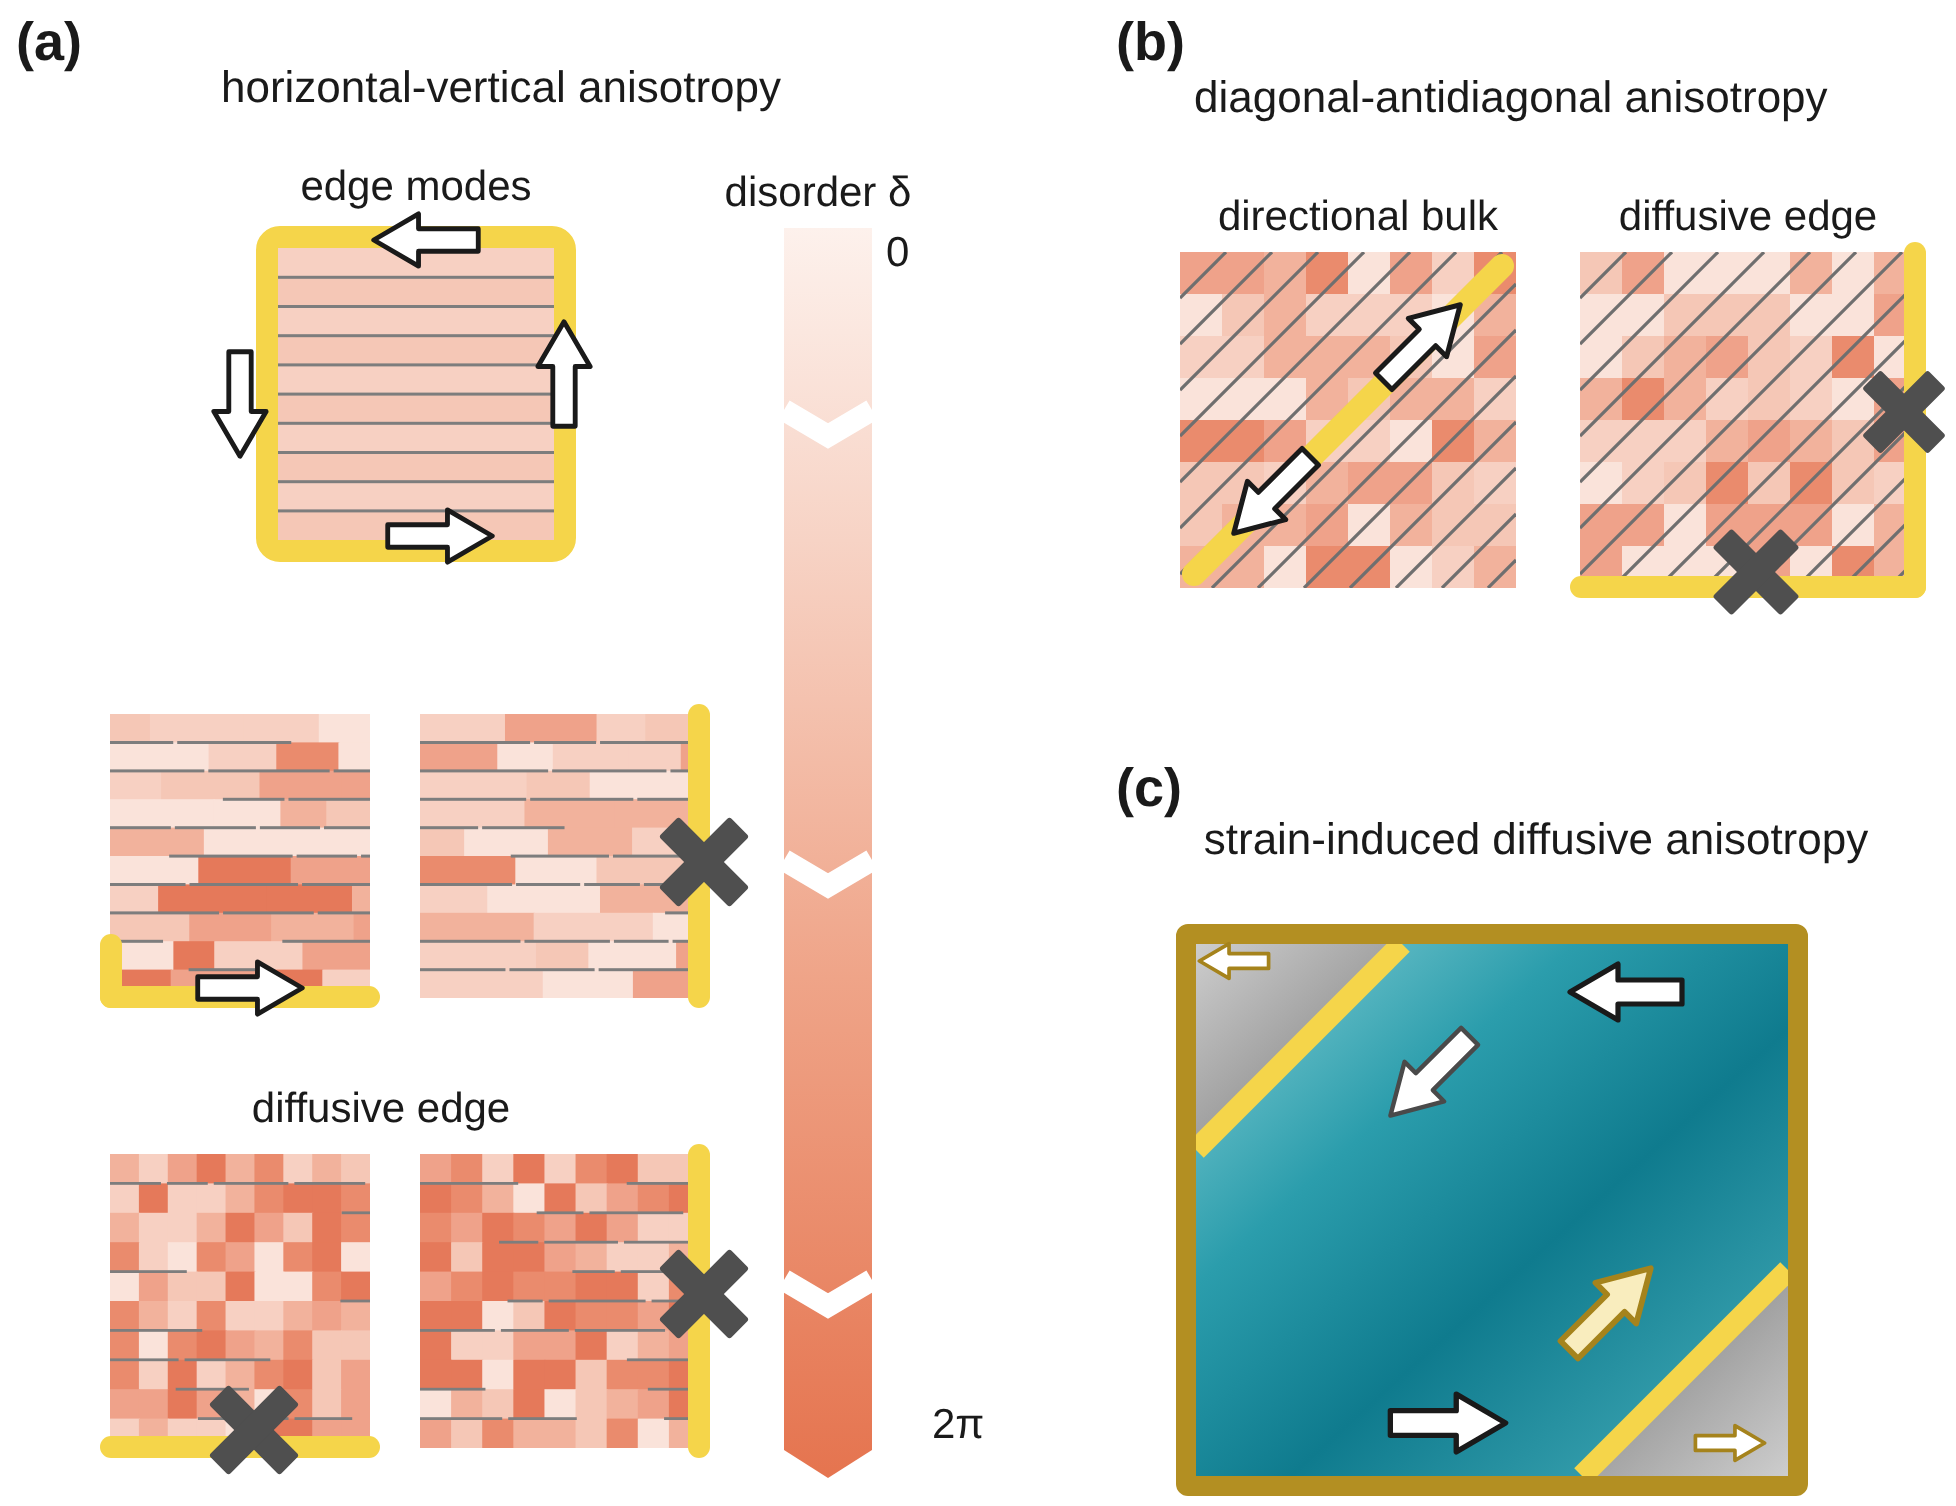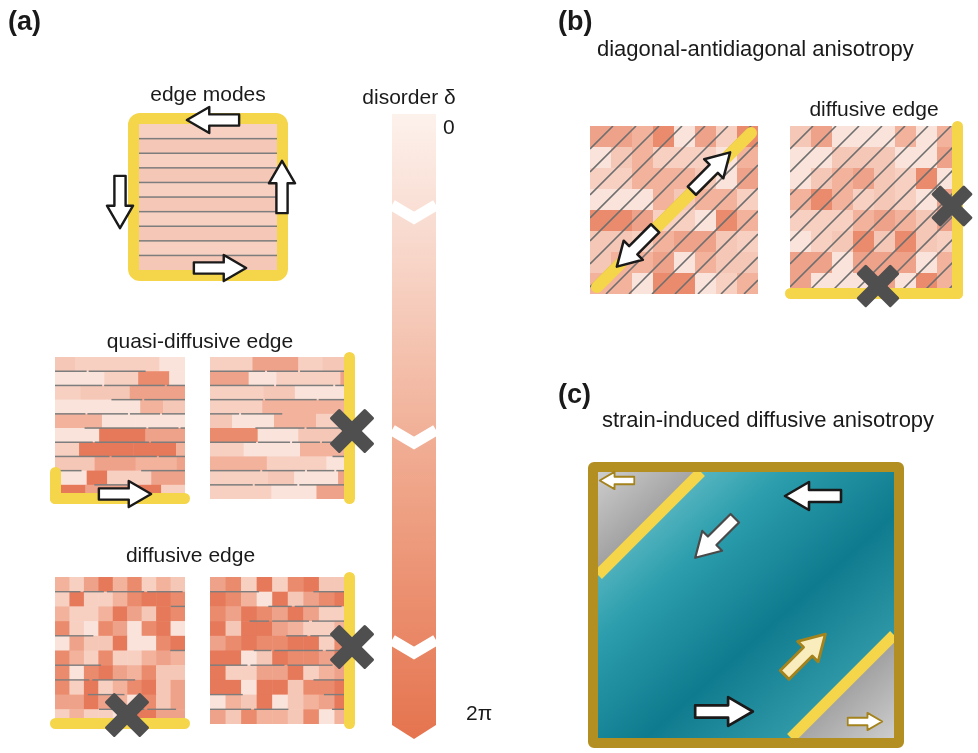--- a/index.html
+++ b/index.html
@@ -40,20 +40,21 @@
         <rect x="2" y="20" width="50" height="14" rx="1.5"></rect>
         <rect x="20" y="2" width="14" height="50" rx="1.5"></rect>
       </g>
     </symbol>
   </defs>
 </svg>
 
 <div class="canvas">
 
   <div class="abs tag" style="left:8px;top:8px;">(a)</div>
+  <div class="abs title" style="left:78px;top:31px;width:345px;">horizontal-vertical anisotropy</div>
 
   <div class="abs label" style="left:118px;top:82px;width:180px;">edge modes</div>
 
   <div class="edge-frame" style="left:128px;top:113px;width:160px;height:168px;">
     <svg class="lattice-svg" viewBox="0 0 138 146">
         <rect width="138" height="146" fill="#f7d0c2"></rect>
         <rect x="0" y="14.6" width="138" height="14.6" fill="#f5c7b6"></rect>
         <rect x="0" y="43.8" width="138" height="14.6" fill="#f5c7b6"></rect>
         <rect x="0" y="73" width="138" height="14.6" fill="#f5c7b6"></rect>
         <rect x="0" y="102.2" width="138" height="14.6" fill="#f5c7b6"></rect>
@@ -93,21 +94,20 @@
         </linearGradient>
       </defs>
     <polygon points="0,0 44,0 44,611 22,625 0,611" fill="url(#dg)"></polygon>
       <polyline points="0,91 22,104 44,91" fill="none" stroke="#ffffff" stroke-width="11"></polyline>
       <polyline points="0,316 22,329 44,316" fill="none" stroke="#ffffff" stroke-width="11"></polyline>
       <polyline points="0,526 22,539 44,526" fill="none" stroke="#ffffff" stroke-width="11"></polyline>
     </svg>
   <div class="abs numlabel" style="left:443px;top:116px;">0</div>
   <div class="abs numlabel" style="left:438px;top:702px;margin-left:28px;">2π</div>
 
-  <div class="abs label" style="left:65px;top:329px;width:270px;">quasi-diffusive edge</div>
 
   <div class="lattice" style="left:55px;top:357px;width:130px;height:142px;">
     <svg class="lattice-svg" viewBox="0 0 130 142">
         <rect x="0" y="0" width="20.456485372968018" height="14.7" fill="#f5c7b6"></rect>
         <rect x="19.956485372968018" y="0" width="47.262119522783905" height="14.7" fill="#f7d0c2"></rect>
         <rect x="66.71860489575192" y="0" width="38.183072668267414" height="14.7" fill="#f7d0c2"></rect>
         <rect x="104.40167756401934" y="0" width="26.098322435980663" height="14.7" fill="#fae3da"></rect>
         <rect x="0" y="14.2" width="49.799505576025695" height="14.7" fill="#fae3da"></rect>
         <rect x="49.299505576025695" y="14.2" width="34.35038514318876" height="14.7" fill="#f7d0c2"></rect>
         <rect x="83.14989071921445" y="14.2" width="31.556879681302235" height="14.7" fill="#ea8b6d"></rect>
@@ -476,20 +476,21 @@
       </svg>
     <div class="ystrip" style="left:134px;top:-5px;width:11px;height:157px;"></div>
   </div>
   <svg class="xmark" style="left:325px;top:620px;width:54px;height:54px;" viewBox="0 0 54 54">
       <use href="#xm"></use>
     </svg>
 
   <div class="abs tag" style="left:558px;top:8px;">(b)</div>
   <div class="abs title left" style="left:597px;top:36px;width:380px;">diagonal-antidiagonal anisotropy</div>
 
+  <div class="abs label" style="left:588px;top:97px;width:182px;">directional bulk</div>
   <div class="abs label" style="left:788px;top:97px;width:172px;">diffusive edge</div>
 
   <div class="lattice" style="left:590px;top:126px;width:168px;height:168px;">
     <svg class="lattice-svg" viewBox="0 0 168 168">
         <rect x="0" y="0" width="21.5" height="21.5" fill="#efa28a"></rect>
         <rect x="21" y="0" width="21.5" height="21.5" fill="#efa28a"></rect>
         <rect x="42" y="0" width="21.5" height="21.5" fill="#f2b29c"></rect>
         <rect x="63" y="0" width="21.5" height="21.5" fill="#ea8b6d"></rect>
         <rect x="84" y="0" width="21.5" height="21.5" fill="#fae3da"></rect>
         <rect x="105" y="0" width="21.5" height="21.5" fill="#efa28a"></rect>

